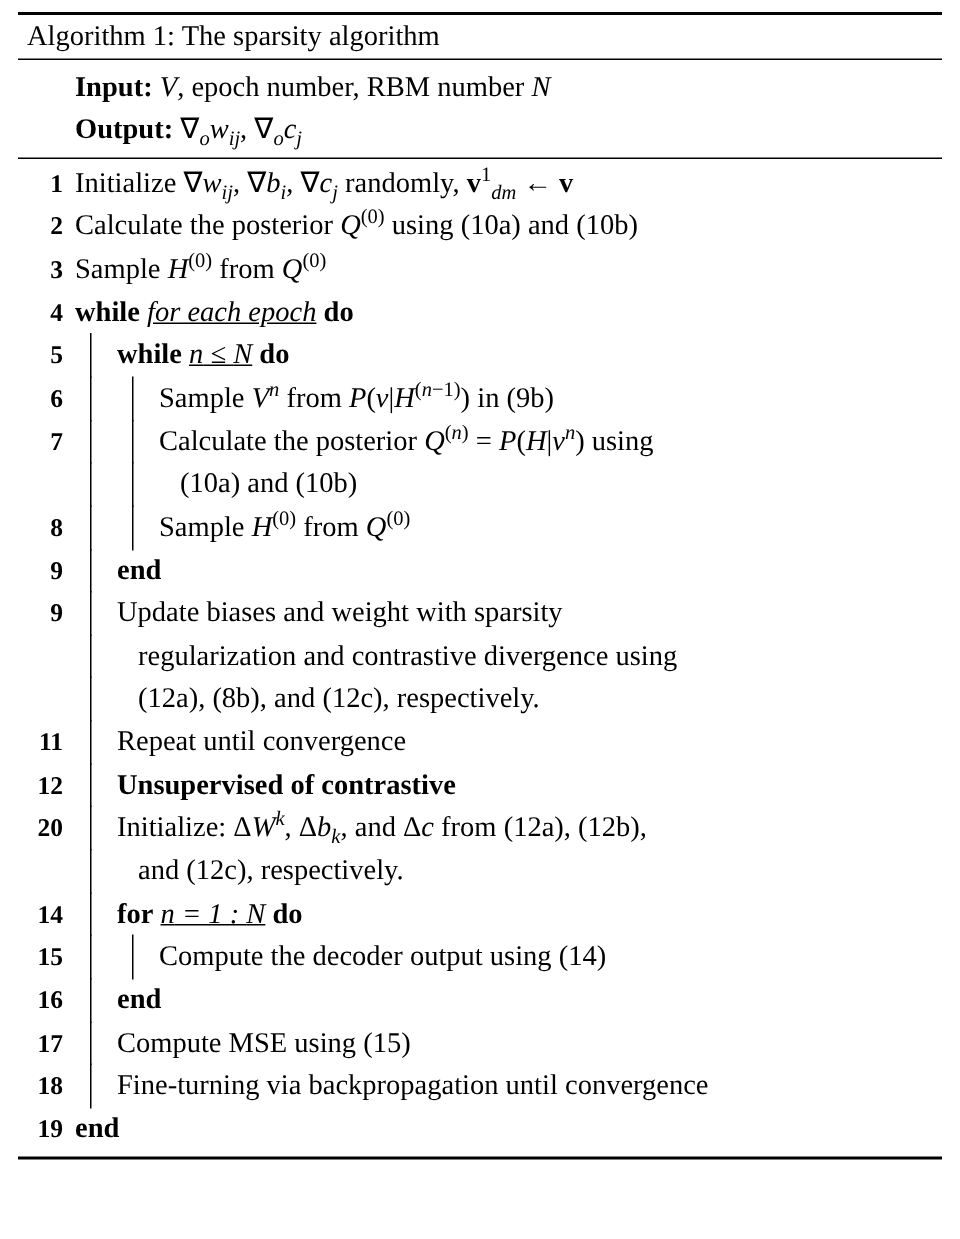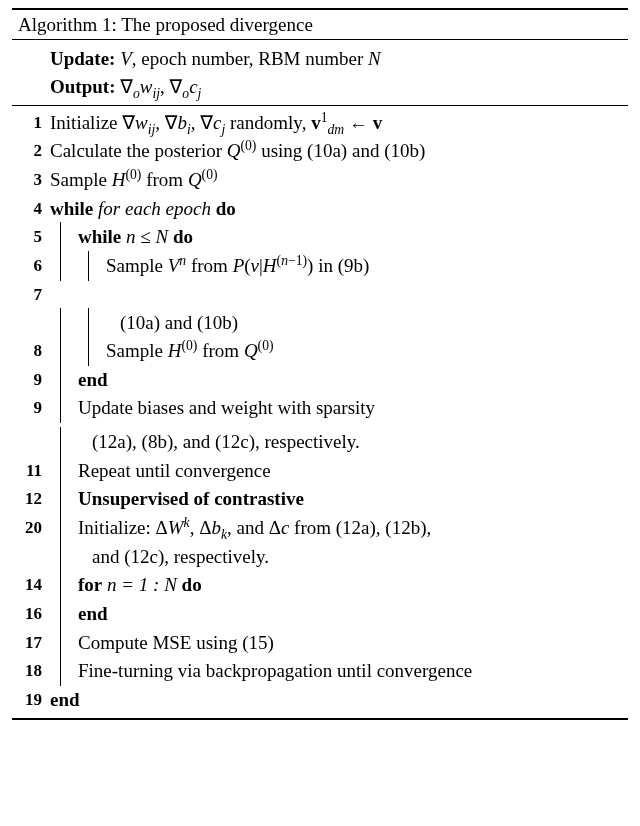--- a/index.html
+++ b/index.html
@@ -43,21 +43,21 @@
     padding-right: 8px;
   }
   .content {
     flex: 1;
     position: relative;
   }
   .indent0 { padding-left: 0; }
   .indent1 { padding-left: 28px; }
   .indent2 { padding-left: 56px; }
   .kw { font-weight: bold; }
-  .it { font-style: italic; }
+  .it { font-style: italic; text-decoration: underline; }
   .math { font-family: "Times New Roman", serif; }
   .vbar {
     position: absolute;
     width: 1px;
     border-left: 1.2px solid #000;
     top: -2px;
     bottom: -2px;
   }
   .vbar.l1 { left: 10px; }
   .vbar.l2 { left: 38px; }
@@ -65,28 +65,28 @@
   sub { font-size: 0.72em; line-height: 0; }
   .cont { padding-left: 14px; }
 </style>
 </head>
 <body>
 
 <div class="algo-box">
 
   <div class="algo-title">
     <span class="label">Algorithm 1:</span>
-    <span>The proposed divergence</span>
+    <span>The sparsity algorithm</span>
   </div>
 
   <div class="io-block">
     <div class="line">
       <div class="lineno"></div>
       <div class="content indent0">
-        <span class="kw">Update:</span>
+        <span class="kw">Input:</span>
         <span><span class="math"><i>V</i></span>, epoch number, RBM number <span class="math"><i>N</i></span></span>
       </div>
     </div>
     <div class="line">
       <div class="lineno"></div>
       <div class="content indent0">
         <span class="kw">Output:</span>
         <span><span class="math">∇<sub><i>o</i></sub><i>w</i><sub><i>ij</i></sub>, ∇<sub><i>o</i></sub><i>c</i><sub><i>j</i></sub></span></span>
       </div>
     </div>
@@ -130,20 +130,23 @@
 
     <div class="line">
         <div class="lineno">6</div>
       <div class="content indent2">
         <span class="vbar l1"></span><span class="vbar l2"></span>
         <span>Sample <span class="math"><i>V</i><sup><i>n</i></sup></span> from <span class="math"><i>P</i>(<i>v</i>|<i>H</i><sup>(<i>n</i>−1)</sup>)</span> in (9b)</span></div>
       </div>
 
     <div class="line">
         <div class="lineno">7</div>
+      <div class="content indent2">
+        <span class="vbar l1"></span><span class="vbar l2"></span>
+        <span>Calculate the posterior <span class="math"><i>Q</i><sup>(<i>n</i>)</sup> = <i>P</i>(<i>H</i>|<i>v</i><sup><i>n</i></sup>)</span> using</span></div>
       </div>
     <div class="line">
         <div class="lineno"></div>
       <div class="content indent2">
         <span class="vbar l1"></span><span class="vbar l2"></span>
         <span class="cont">(10a) and (10b)</span></div>
       </div>
 
     <div class="line">
         <div class="lineno">8</div>
@@ -160,20 +163,23 @@
       </div>
 
     <div class="line">
         <div class="lineno">9</div>
       <div class="content indent1">
         <span class="vbar l1"></span>
         <span>Update biases and weight with sparsity</span></div>
       </div>
     <div class="line">
         <div class="lineno"></div>
+      <div class="content indent1">
+        <span class="vbar l1"></span>
+        <span class="cont">regularization and contrastive divergence using</span></div>
       </div>
     <div class="line">
         <div class="lineno"></div>
       <div class="content indent1">
         <span class="vbar l1"></span>
         <span class="cont">(12a), (8b), and (12c), respectively.</span></div>
       </div>
 
     <div class="line">
         <div class="lineno">11</div>
@@ -204,20 +210,26 @@
 
     <div class="line">
         <div class="lineno">14</div>
       <div class="content indent1">
         <span class="vbar l1"></span>
         <span class="kw">for</span>
         <span class="it"><span class="math"><i>n</i> = 1 : <i>N</i></span></span>
         <span class="kw">do</span></div>
       </div>
 
+    <div class="line">
+        <div class="lineno">15</div>
+      <div class="content indent2">
+        <span class="vbar l1"></span><span class="vbar l2"></span>
+        <span>Compute the decoder output using (14)</span></div>
+      </div>
 
     <div class="line">
         <div class="lineno">16</div>
       <div class="content indent1">
         <span class="vbar l1"></span>
         <span class="kw">end</span></div>
       </div>
 
     <div class="line">
         <div class="lineno">17</div>

